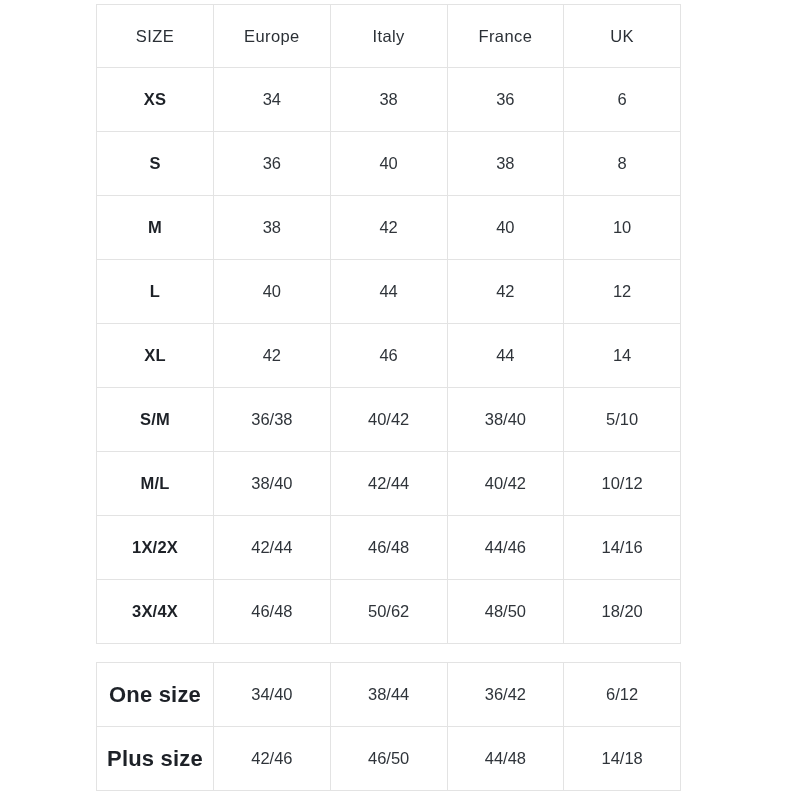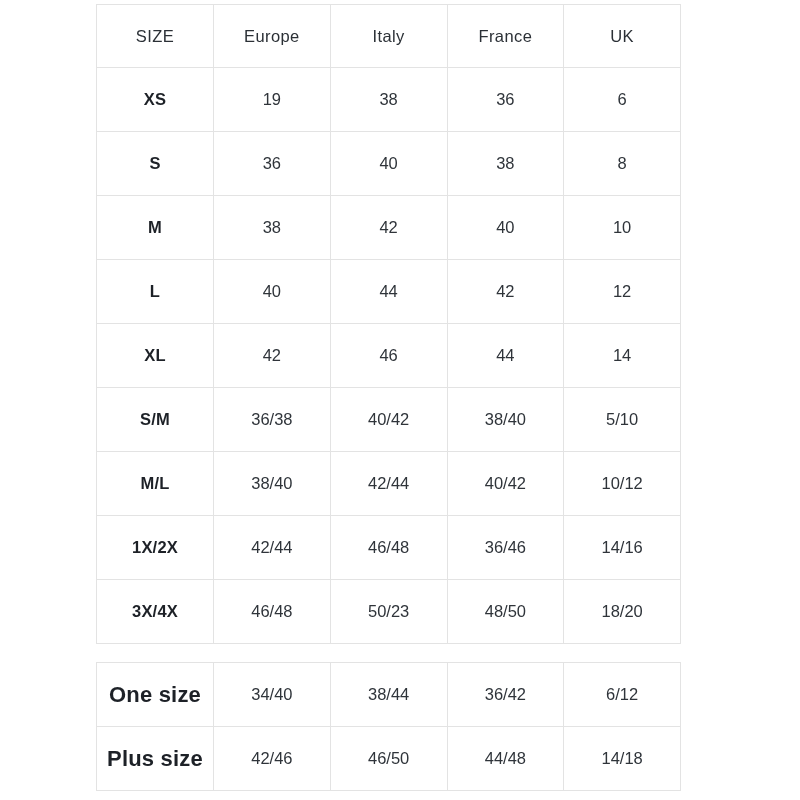--- a/index.html
+++ b/index.html
@@ -93,21 +93,21 @@
       <tbody id="main-tbody">
           <tr class="hdr">
             <td>SIZE</td>
             <td>Europe</td>
             <td>Italy</td>
             <td>France</td>
             <td>UK</td>
           </tr>
           <tr class="row">
             <td class="size-cell">XS</td>
-            <td class="val-cell">19</td>
+            <td class="val-cell">34</td>
             <td class="val-cell">38</td>
             <td class="val-cell">36</td>
             <td class="val-cell">6</td>
           </tr>
           <tr class="row">
             <td class="size-cell">S</td>
             <td class="val-cell">36</td>
             <td class="val-cell">40</td>
             <td class="val-cell">38</td>
             <td class="val-cell">8</td>
@@ -144,27 +144,27 @@
             <td class="size-cell">M/L</td>
             <td class="val-cell">38/40</td>
             <td class="val-cell">42/44</td>
             <td class="val-cell">40/42</td>
             <td class="val-cell">10/12</td>
           </tr>
           <tr class="row">
             <td class="size-cell">1X/2X</td>
             <td class="val-cell">42/44</td>
             <td class="val-cell">46/48</td>
-            <td class="val-cell">36/46</td>
+            <td class="val-cell">44/46</td>
             <td class="val-cell">14/16</td>
           </tr>
           <tr class="row">
             <td class="size-cell">3X/4X</td>
             <td class="val-cell">46/48</td>
-            <td class="val-cell">50/23</td>
+            <td class="val-cell">50/62</td>
             <td class="val-cell">48/50</td>
             <td class="val-cell">18/20</td>
           </tr>
         </tbody>
     </table>
   </div>
 
   <div class="table-wrap" id="secondary-table-wrap">
     <table class="size-table" id="secondary-table">
       <colgroup>

